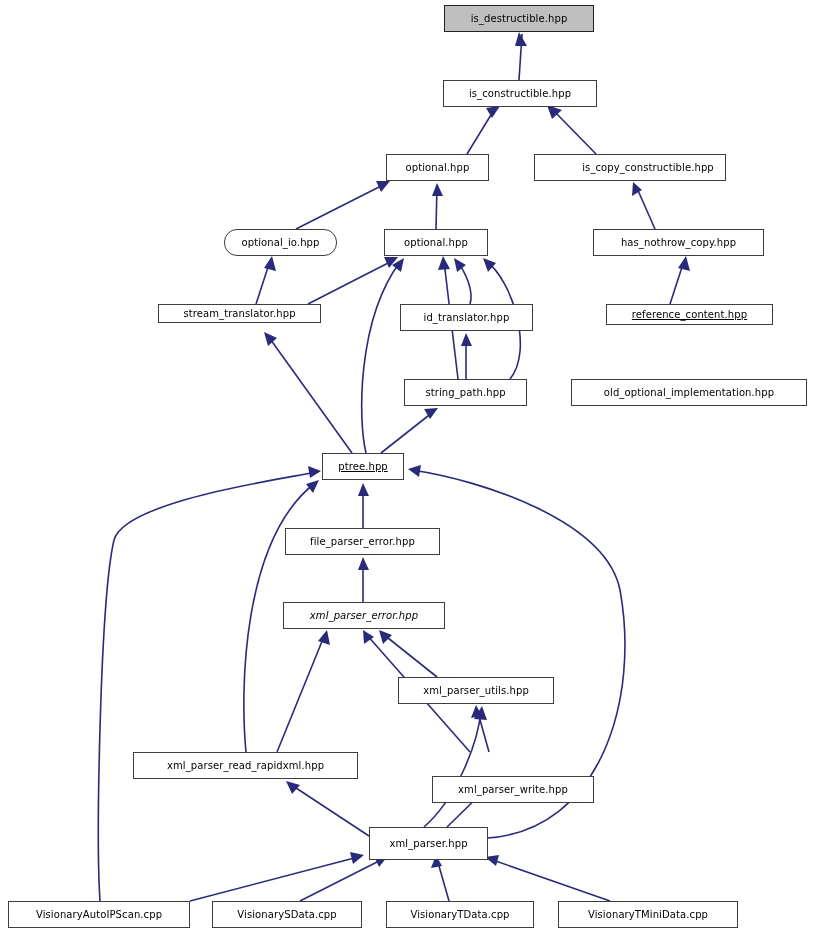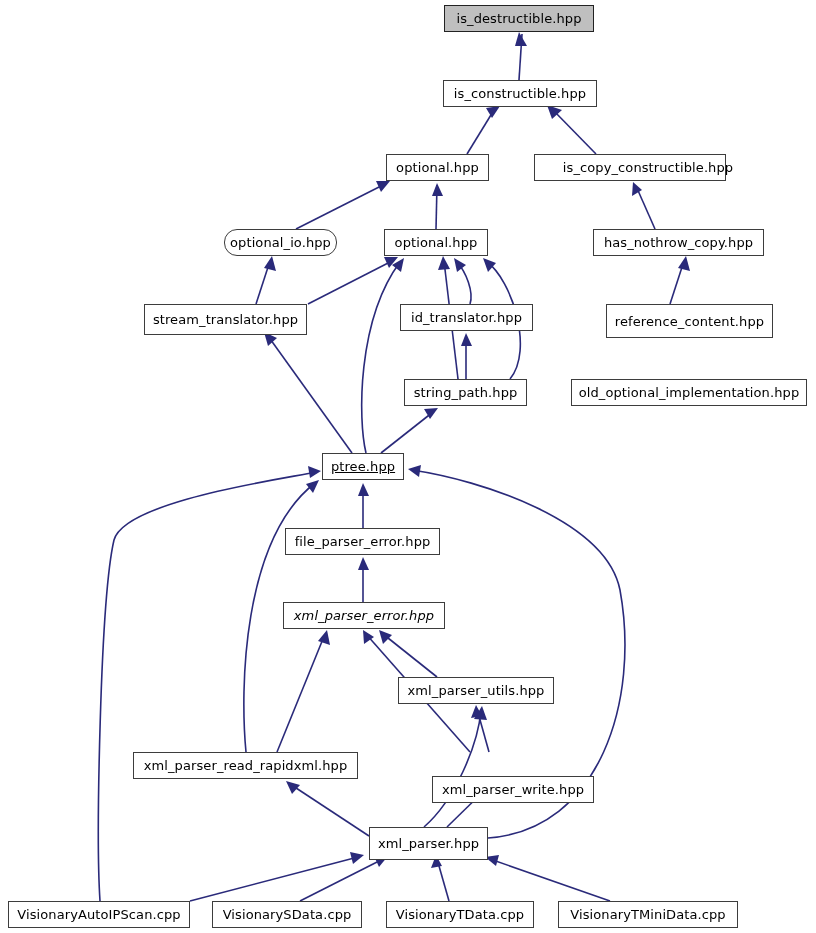--- a/index.html
+++ b/index.html
@@ -34,21 +34,21 @@
   .node-box {
     position: absolute;
     box-sizing: border-box;
     border: 1px solid #3d3d3d;
     background: #ffffff;
     color: #000000;
     display: flex;
     align-items: center;
     justify-content: center;
     white-space: nowrap;
-    font-size: 13px;
+    font-size: 10px;
     line-height: 1;
     letter-spacing: 0.1px;
     z-index: 5;
   }
   .node-box.root {
     background: #bfbfbf;
     border: 1px solid #222222;
   }
   .node-label {
     pointer-events: none;
@@ -143,27 +143,27 @@
       </div>
       <div class="node-box" style="left: 224px; top: 229px; width: 113px; height: 27px; border-radius: 13px;">
         <span class="node-label">optional_io.hpp</span>
       </div>
       <div class="node-box" style="left: 384px; top: 229px; width: 104px; height: 27px;">
         <span class="node-label">optional.hpp</span>
       </div>
       <div class="node-box" style="left: 593px; top: 229px; width: 171px; height: 27px;">
         <span class="node-label">has_nothrow_copy.hpp</span>
       </div>
-      <div class="node-box" style="left: 144px; top: 304px; width: 163px; height: 31px;">
+      <div class="node-box" style="left: 158px; top: 304px; width: 163px; height: 19px;">
         <span class="node-label">stream_translator.hpp</span>
       </div>
       <div class="node-box" style="left: 400px; top: 304px; width: 133px; height: 27px;">
         <span class="node-label">id_translator.hpp</span>
       </div>
-      <div class="node-box" style="left: 606px; top: 304px; width: 167px; height: 34px;">
+      <div class="node-box" style="left: 606px; top: 304px; width: 167px; height: 21px; text-decoration: underline;">
         <span class="node-label">reference_content.hpp</span>
       </div>
       <div class="node-box" style="left: 404px; top: 379px; width: 123px; height: 27px;">
         <span class="node-label">string_path.hpp</span>
       </div>
       <div class="node-box" style="left: 571px; top: 379px; width: 236px; height: 27px;">
         <span class="node-label">old_optional_implementation.hpp</span>
       </div>
       <div class="node-box" style="left: 322px; top: 453px; width: 82px; height: 27px; text-decoration: underline;">
         <span class="node-label">ptree.hpp</span>

